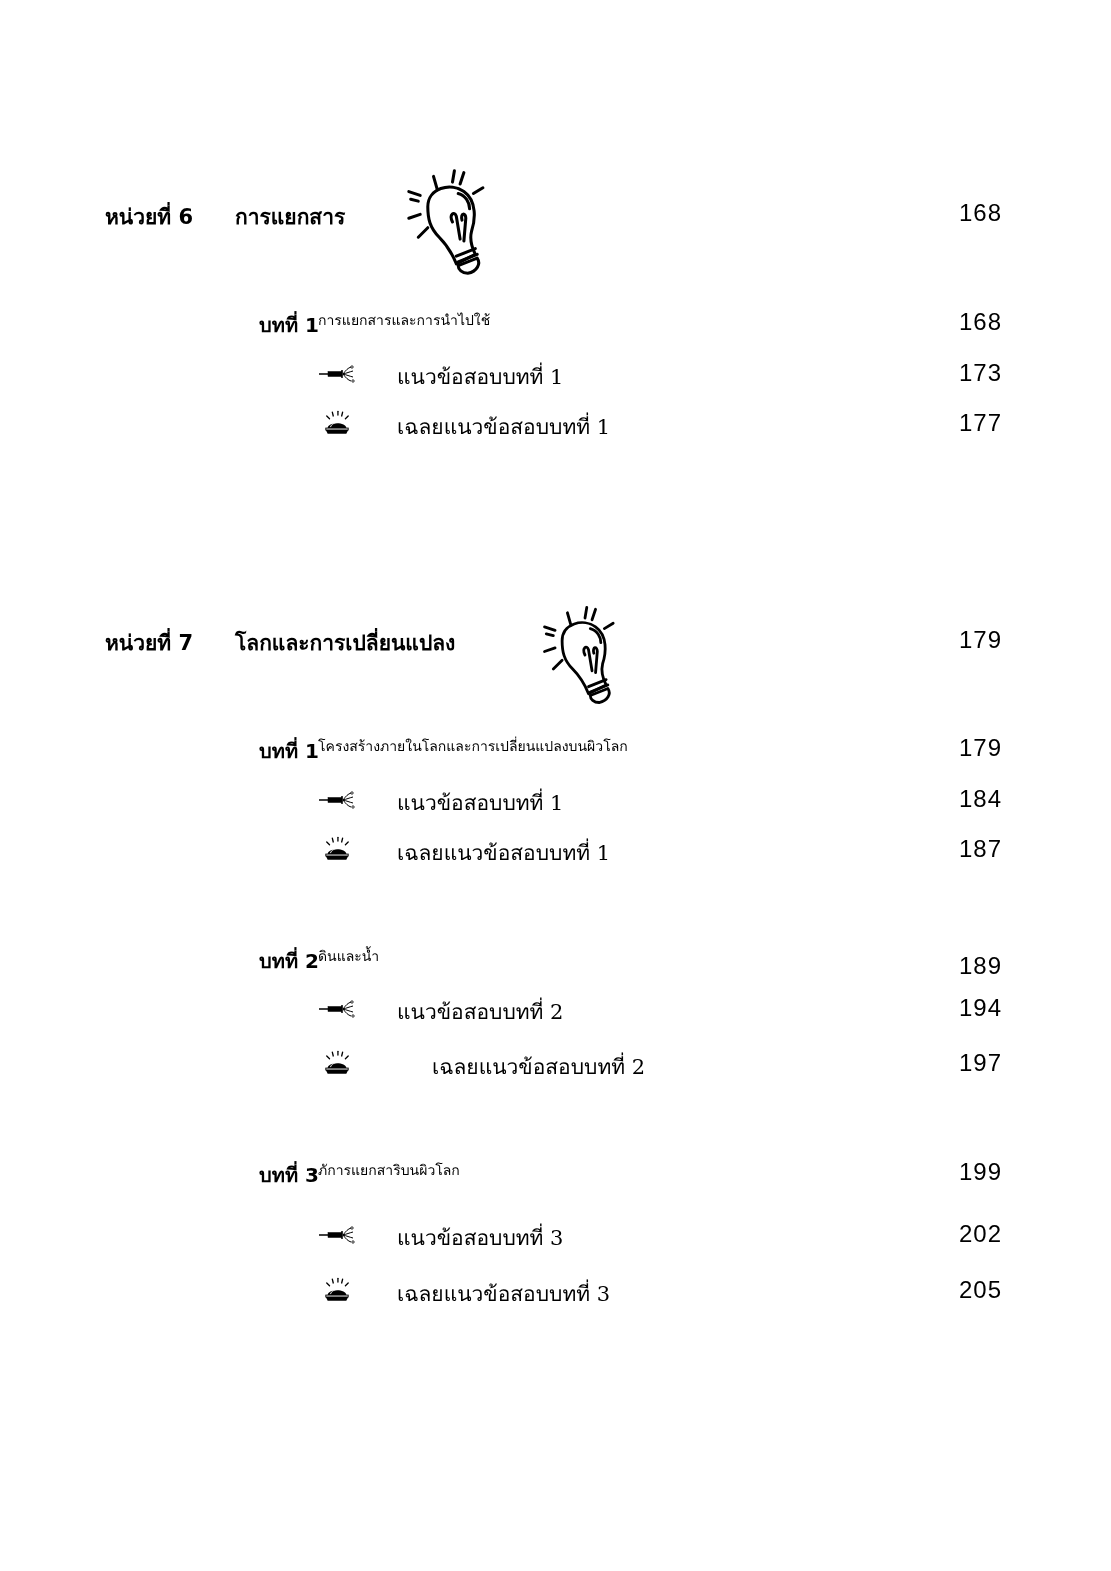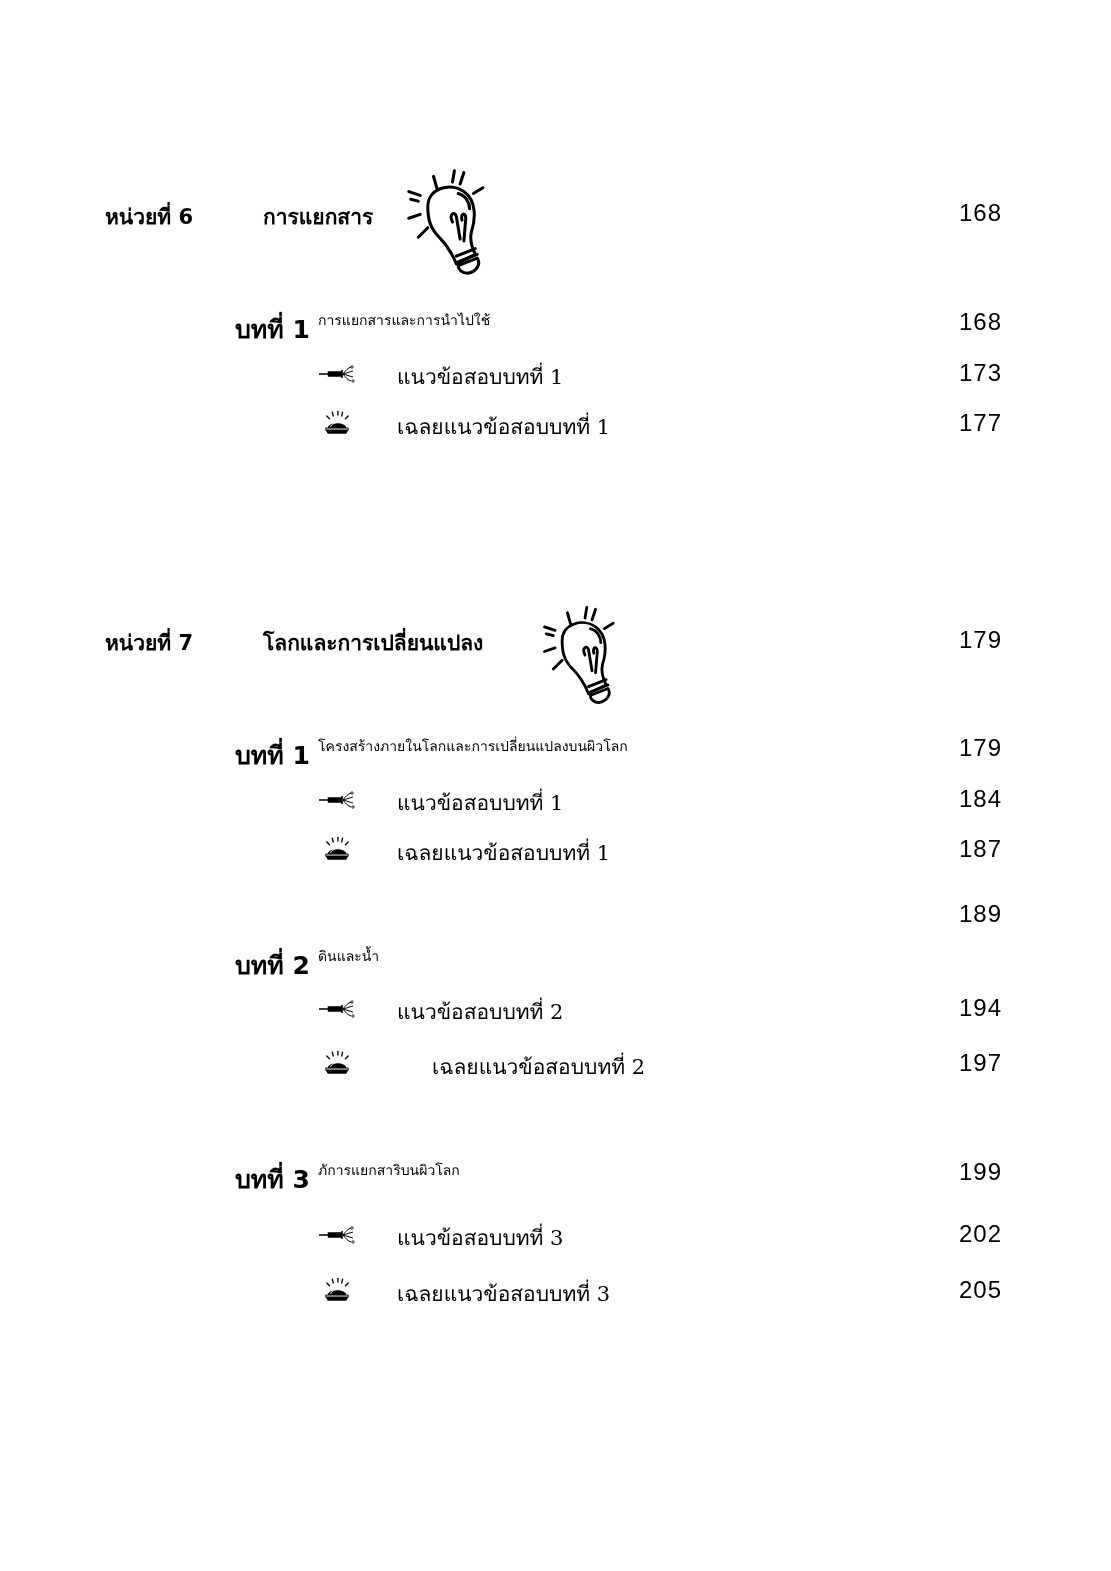--- a/index.html
+++ b/index.html
@@ -1,20 +1,20 @@
 <!DOCTYPE html>
 <html><head>
 <meta charset="utf-8">
 <style>
   html, body { margin: 0; padding: 0; background: #ffffff; }
   body { width: 1111px; height: 1571px; position: relative; overflow: hidden; color: #000; }
   .abs { position: absolute; white-space: nowrap; }
   .unit-label { font-family: "DejaVu Sans", sans-serif; font-weight: bold; font-size: 21px; }
-  .unit-title { font-family: "DejaVu Sans", sans-serif; font-weight: bold; font-size: 21px; margin-left: 28px; }
-  .chap-label { font-family: "DejaVu Sans", sans-serif; font-weight: bold; font-size: 25px; }
+  .unit-title { font-family: "DejaVu Sans", sans-serif; font-weight: bold; font-size: 21px; }
+  .chap-label { font-family: "DejaVu Sans", sans-serif; font-weight: bold; font-size: 20px; margin-left: 24px; }
   .chap-title { font-family: Liberation Sans, sans-serif; font-size: 14px; }
   .sub-title { font-family: "DejaVu Serif", serif; font-size: 21px; }
   .page { font-family: "Liberation Sans", sans-serif; font-size: 24px; letter-spacing: 1px; width: 120px; text-align: right; }
   .icon { position: absolute; }
 </style>
 </head>
 <body>
 
 <svg width="0" height="0" style="position:absolute">
   <defs>
@@ -112,21 +112,21 @@
     <svg class="icon" style="left:323px; top:836px;" width="28" height="25">
         <use href="#bell"></use>
       </svg>
     <span class="abs sub-title" style="left:397px; top:836px;">เฉลยแนวข้อสอบบทที่ 1</span>
     <span class="abs page" style="left:882px; top:835px;text-align:right;">187</span>
   </div>
 
   <div>
     <span class="abs chap-label" style="left:235px; top:945px;">บทที่ 2</span>
     <span class="abs chap-title" style="left:318px; top:945px;">ดินและน้ำ</span>
-    <span class="abs page" style="left:882px; top:900px;">189</span>
+    <span class="abs page" style="left:882px; top:952px;">189</span>
 
     <svg class="icon" style="left:318px; top:999px;" width="40" height="20">
         <use href="#syringe"></use>
       </svg>
     <span class="abs sub-title" style="left:397px; top:995px;">แนวข้อสอบบทที่ 2</span>
     <span class="abs page" style="left:882px; top:994px;">194</span>
 
     <svg class="icon" style="left:323px; top:1050px;" width="28" height="25">
         <use href="#bell"></use>
       </svg>

